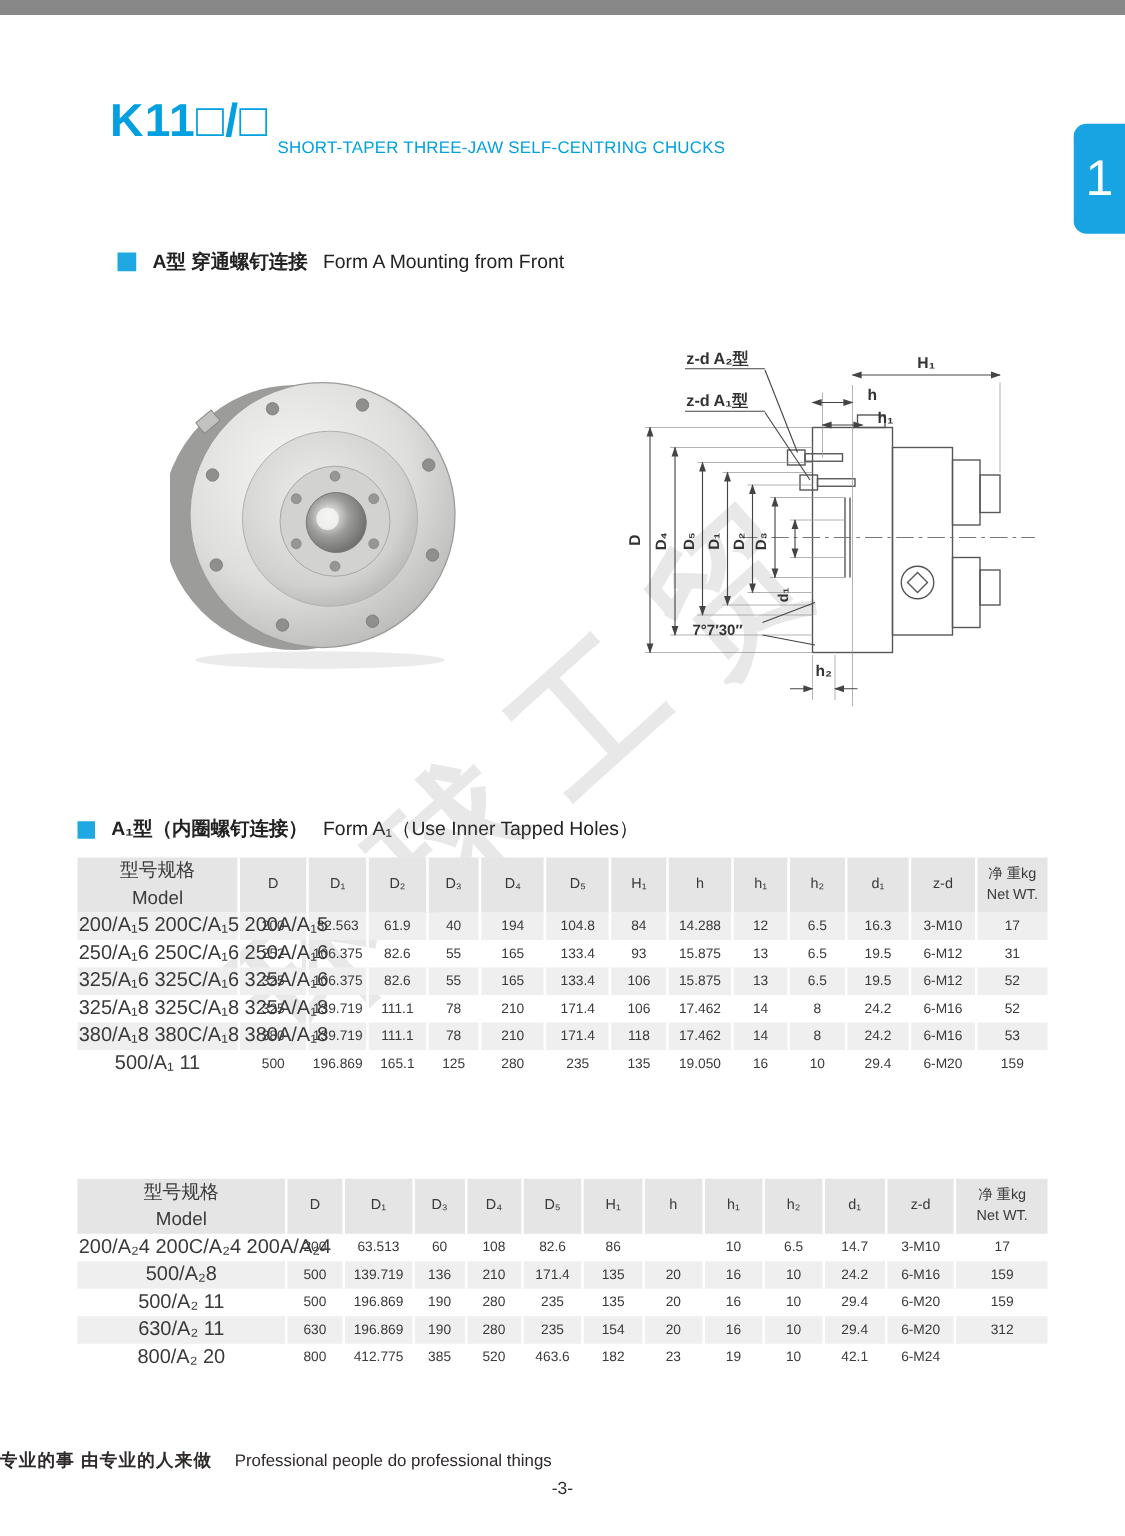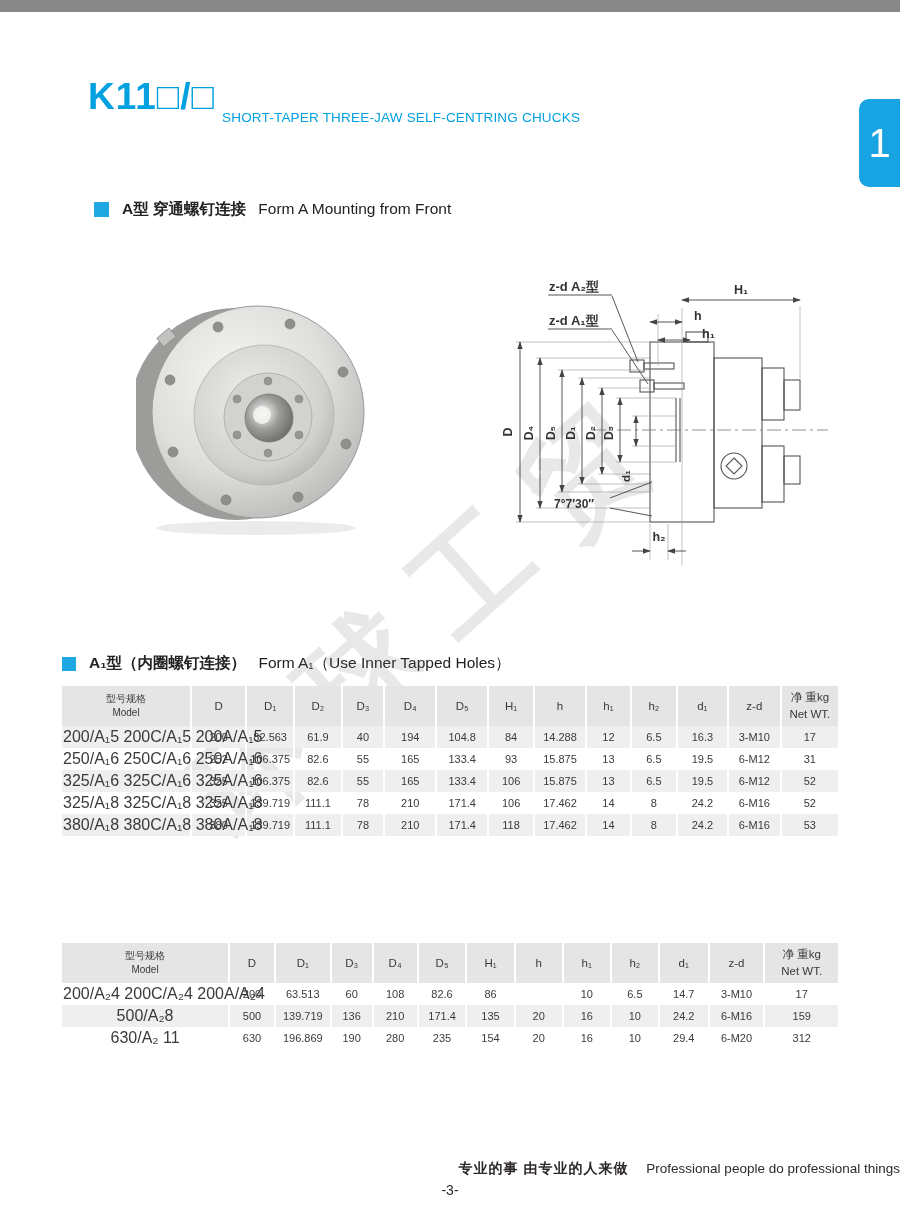--- a/index.html
+++ b/index.html
@@ -57,32 +57,32 @@
     border-collapse:separate; border-spacing:0; table-layout:fixed;
     font-size:11px; color:#3a3a3a;
   }
   #table-a1 { top:674px; }
   #table-a2 { top:931px; }
   .spec-table th {
     background:#e5e5e5; height:40px; font-weight:normal; text-align:center;
     vertical-align:middle; white-space:pre-line; line-height:1.45;
     border-left:2px solid #fff; padding:0 1px; font-size:11.5px;
   }
-  .spec-table th:first-child { border-left:none; font-size:10px; }
+  .spec-table th:first-child { border-left:none; font-size:15px; }
   .spec-table td {
     height:22px; text-align:center; vertical-align:middle;
     border-left:2px solid #fff; padding:0 1px; white-space:nowrap;
     font-size:11px; line-height:22px;
   }
   .spec-table td:first-child { border-left:none; font-size:16px; }
   #table-a1 tbody tr:nth-child(odd) td  { background:#efefef; }
   #table-a2 tbody tr:nth-child(even) td { background:#efefef; }
   
   .footer {
-    position:absolute; left:0; top:1148px; width:100%; text-align:right;
+    position:absolute; left:0; top:1148px; width:100%; text-align:left;
     color:#2e2a29; font-size:14px; z-index:2;
   }
   .footer .cn { font-weight:bold; letter-spacing:1px; }
   .footer .en { font-weight:normal; margin-left:14px; font-size:13.5px; }
   .page-number {
     position:absolute; left:0; top:1170px; width:100%; text-align:center;
     color:#2e2a29; font-size:14px; z-index:2;
   }
 </style>
 </head>
@@ -366,20 +366,36 @@
           <td>210</td>
           <td>171.4</td>
           <td>118</td>
           <td>17.462</td>
           <td>14</td>
           <td>8</td>
           <td>24.2</td>
           <td>6-M16</td>
           <td>53</td>
         </tr>
+        <tr>
+          <td>500/A₁ 11</td>
+          <td>500</td>
+          <td>196.869</td>
+          <td>165.1</td>
+          <td>125</td>
+          <td>280</td>
+          <td>235</td>
+          <td>135</td>
+          <td>19.050</td>
+          <td>16</td>
+          <td>10</td>
+          <td>29.4</td>
+          <td>6-M20</td>
+          <td>159</td>
+        </tr>
       </tbody>
   </table>
 
 
   <table class="spec-table" id="table-a2">
     <colgroup>
       <col style="width:21.4%">
         <col style="width:5.9%">
         <col style="width:7.2%">
         <col style="width:5.4%">
@@ -437,34 +453,64 @@
           <td>171.4</td>
           <td>135</td>
           <td>20</td>
           <td>16</td>
           <td>10</td>
           <td>24.2</td>
           <td>6-M16</td>
           <td>159</td>
         </tr>
         <tr>
+          <td>500/A₂ 11</td>
+          <td>500</td>
+          <td>196.869</td>
+          <td>190</td>
+          <td>280</td>
+          <td>235</td>
+          <td>135</td>
+          <td>20</td>
+          <td>16</td>
+          <td>10</td>
+          <td>29.4</td>
+          <td>6-M20</td>
+          <td>159</td>
+        </tr>
+        <tr>
           <td>630/A₂ 11</td>
           <td>630</td>
           <td>196.869</td>
           <td>190</td>
           <td>280</td>
           <td>235</td>
           <td>154</td>
           <td>20</td>
           <td>16</td>
           <td>10</td>
           <td>29.4</td>
           <td>6-M20</td>
           <td>312</td>
         </tr>
+        <tr>
+          <td>800/A₂ 20</td>
+          <td>800</td>
+          <td>412.775</td>
+          <td>385</td>
+          <td>520</td>
+          <td>463.6</td>
+          <td>182</td>
+          <td>23</td>
+          <td>19</td>
+          <td>10</td>
+          <td>42.1</td>
+          <td>6-M24</td>
+          <td></td>
+        </tr>
       </tbody>
   </table>
 
   <div class="footer">
     <span class="cn">专业的事 由专业的人来做</span>
     <span class="en">Professional people do professional things</span>
   </div>
   <div class="page-number">-3-</div>
 
 </div>

